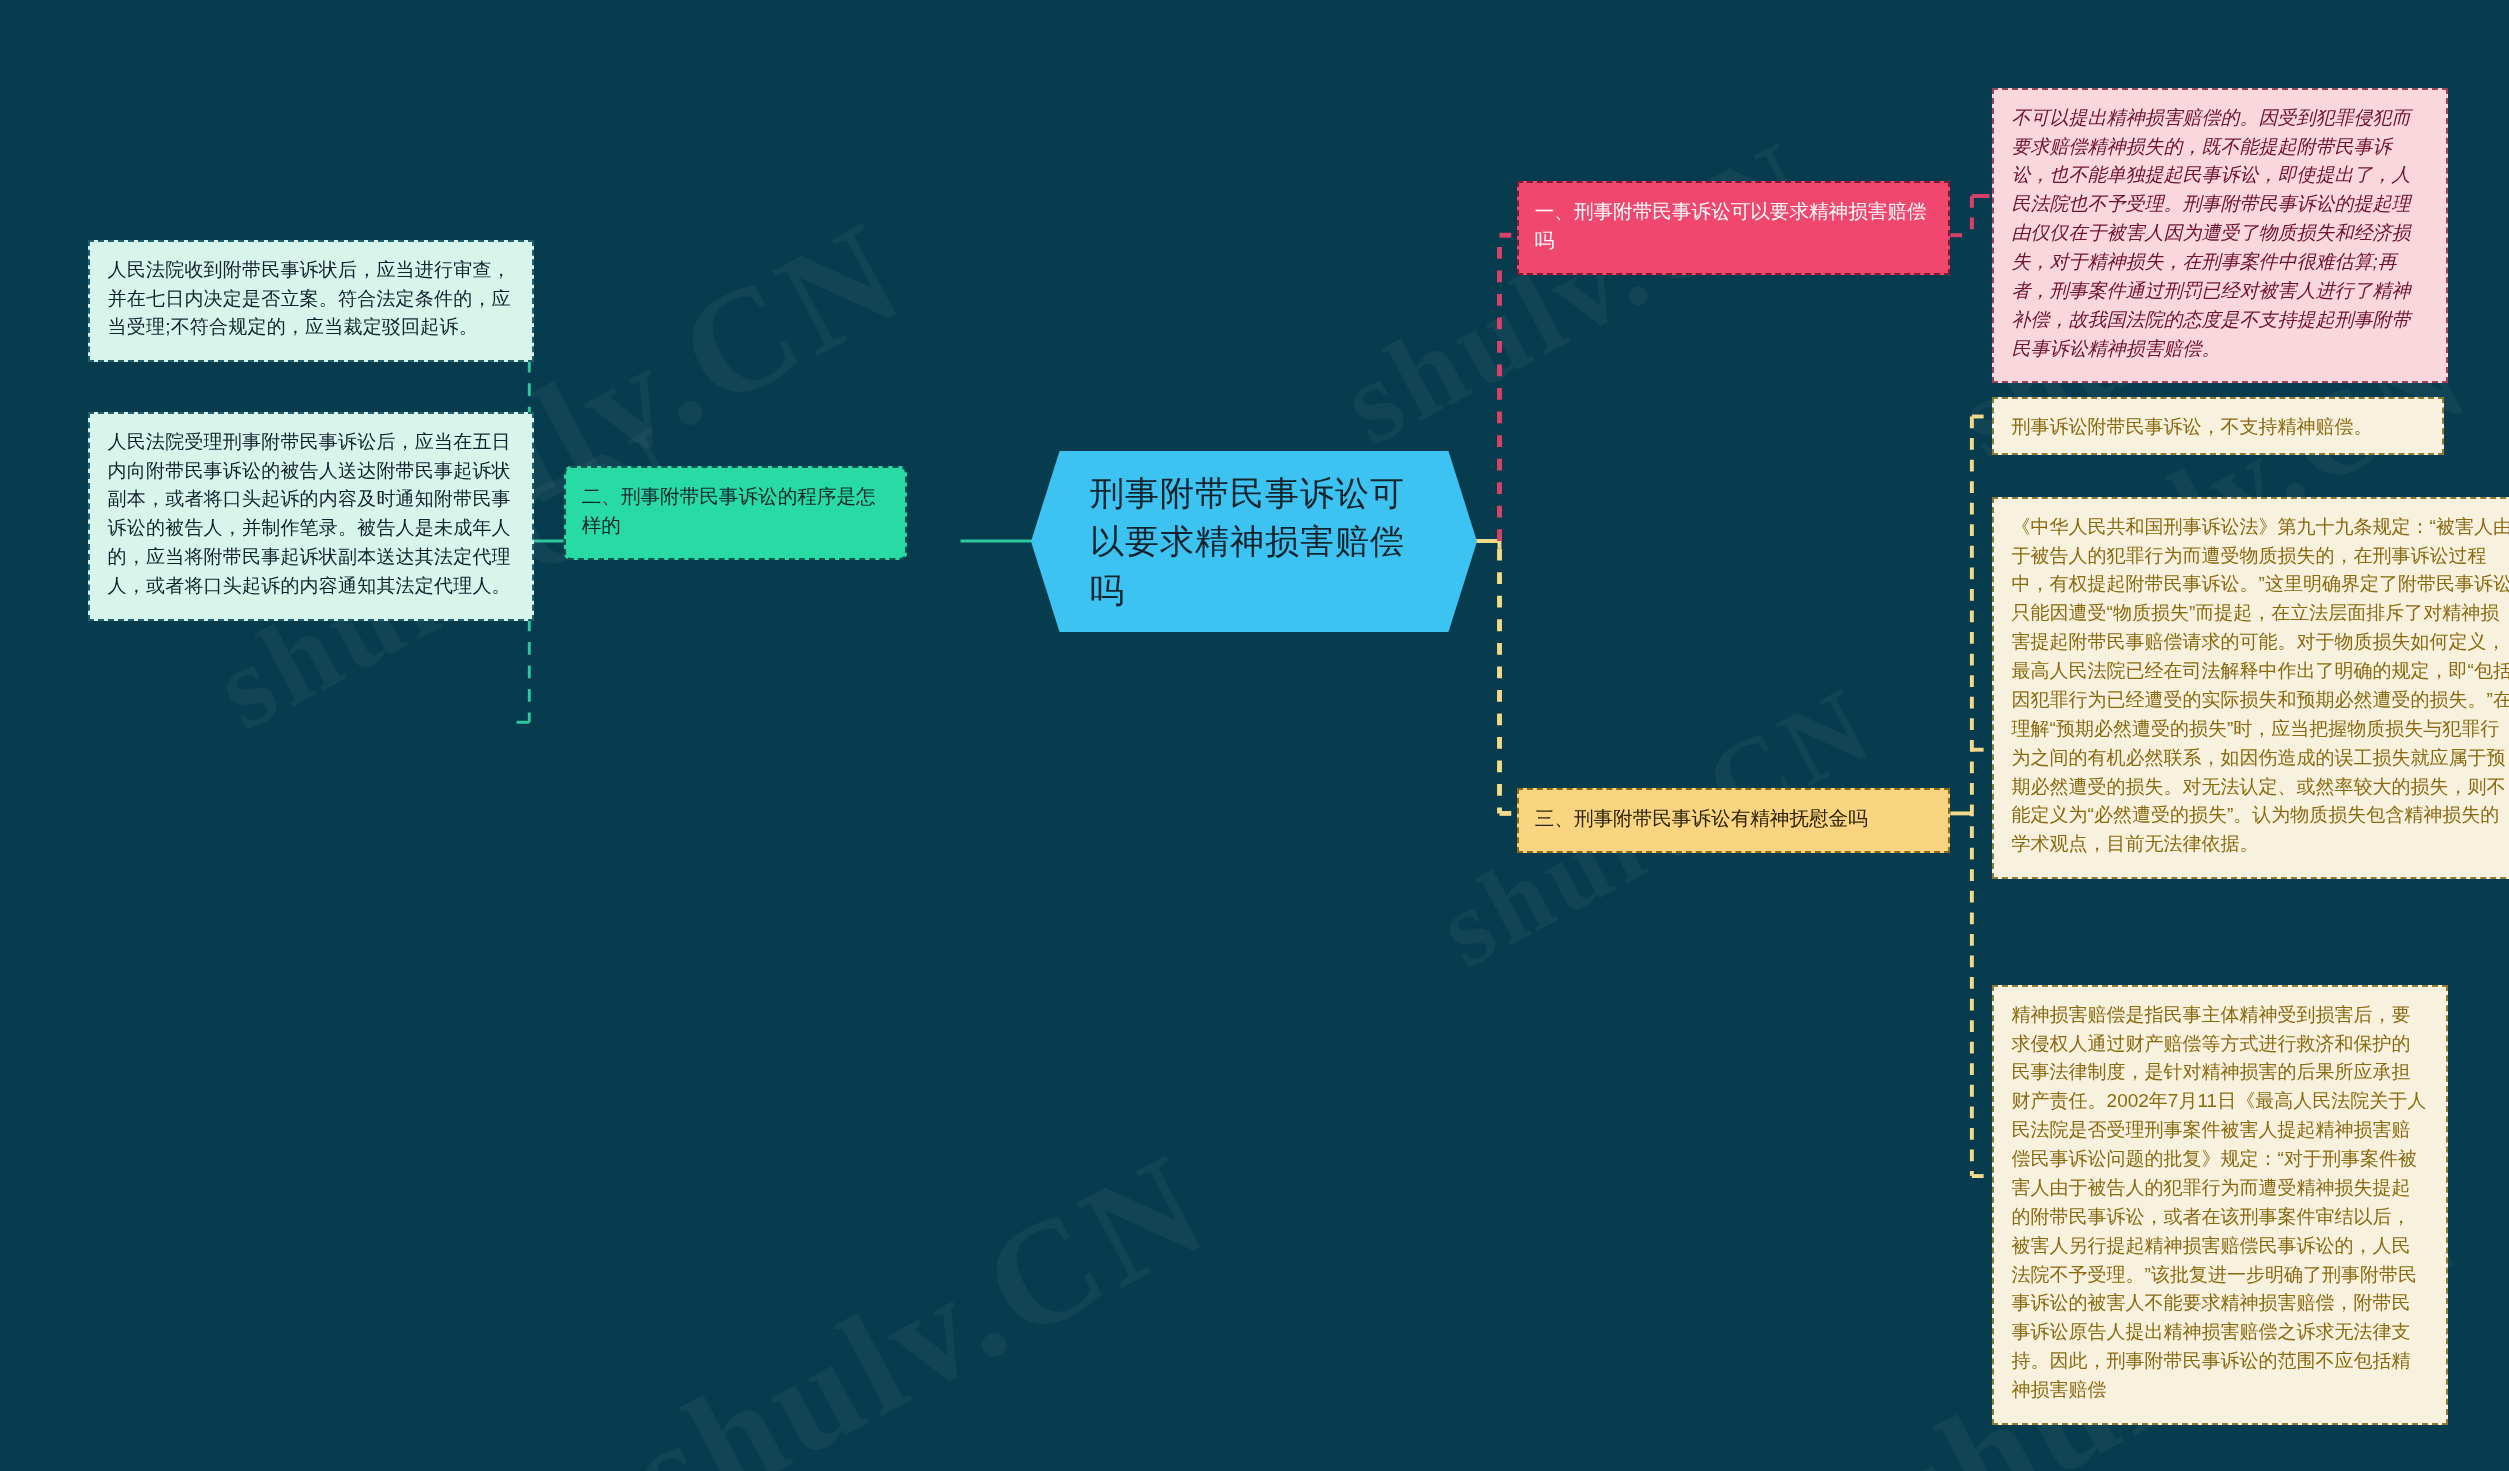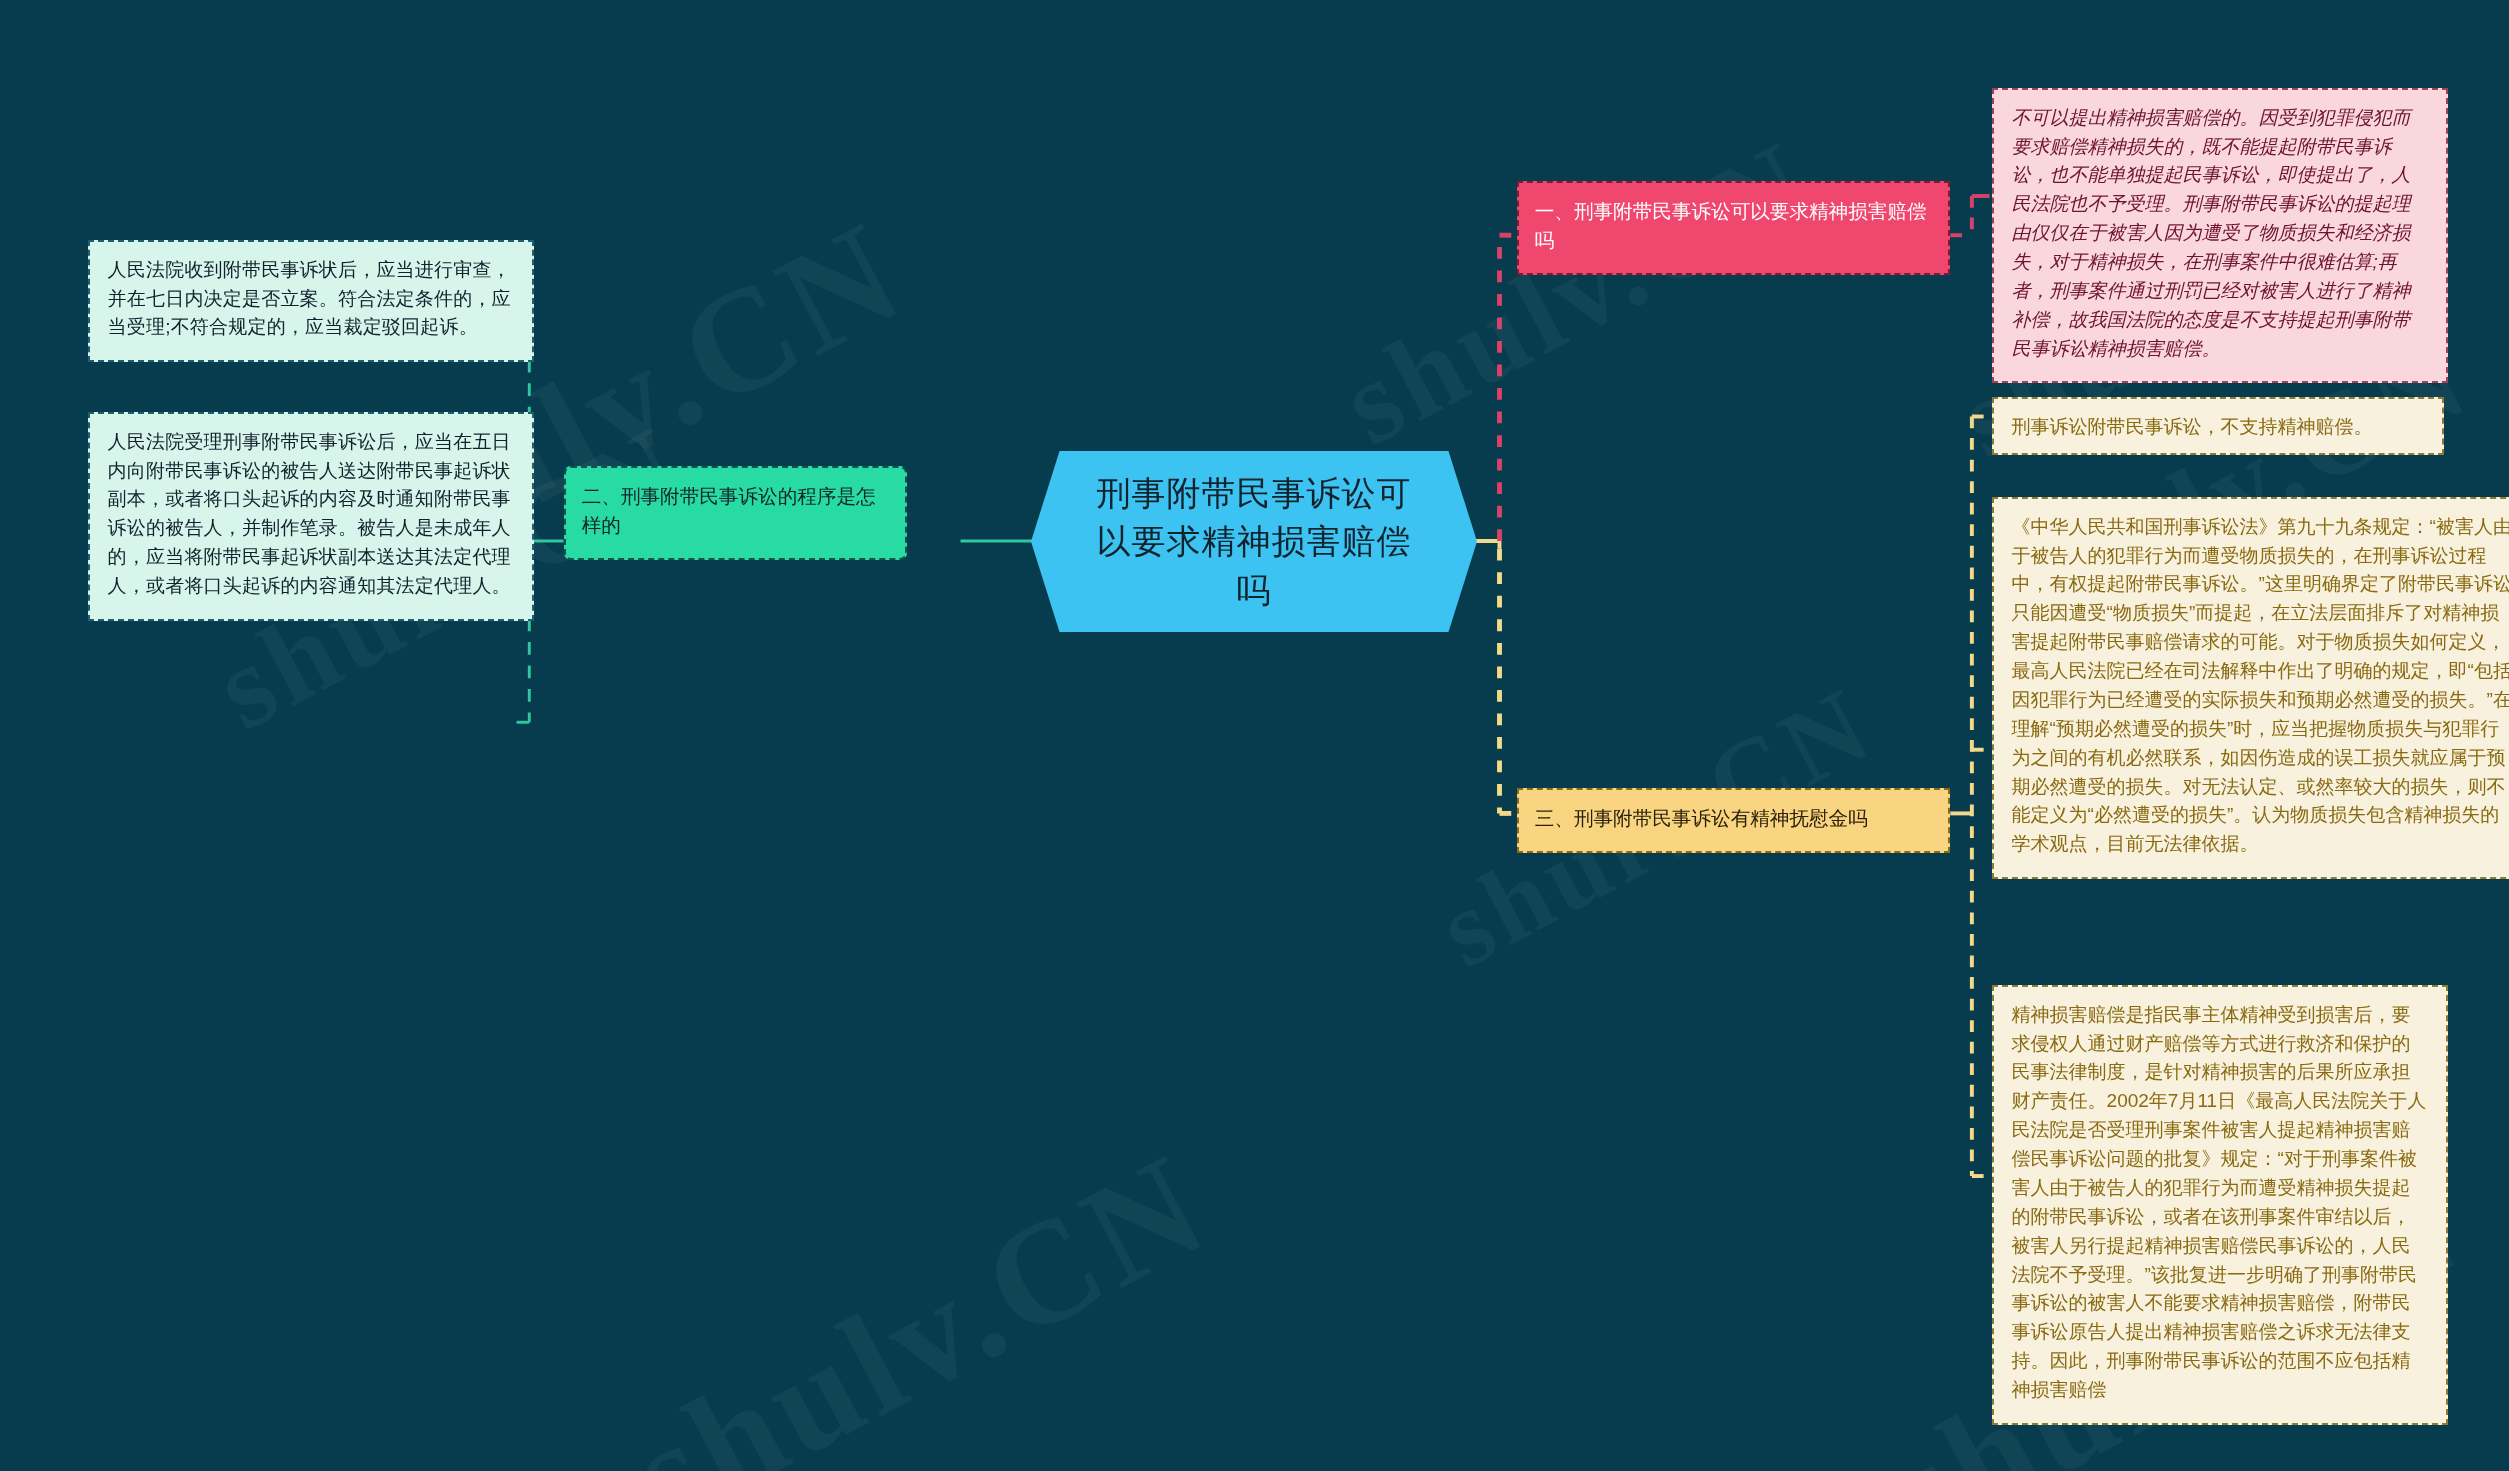--- a/index.html
+++ b/index.html
@@ -55,21 +55,20 @@
   }
 
   
   .hexnode {
     position:absolute;
     background:#3cc3f2;
     color:#11232c;
     font-size:34px;
     font-weight:400;
     line-height:1.42;
-    text-align:center;
     display:flex;
     align-items:center;
     justify-content:center;
     padding:25.5px 59px;
     clip-path:polygon(6.4% 0%, 93.6% 0%, 100% 50%, 93.6% 100%, 6.4% 100%, 0% 50%);
     letter-spacing:1px;
   }
 
   
   .branch {

